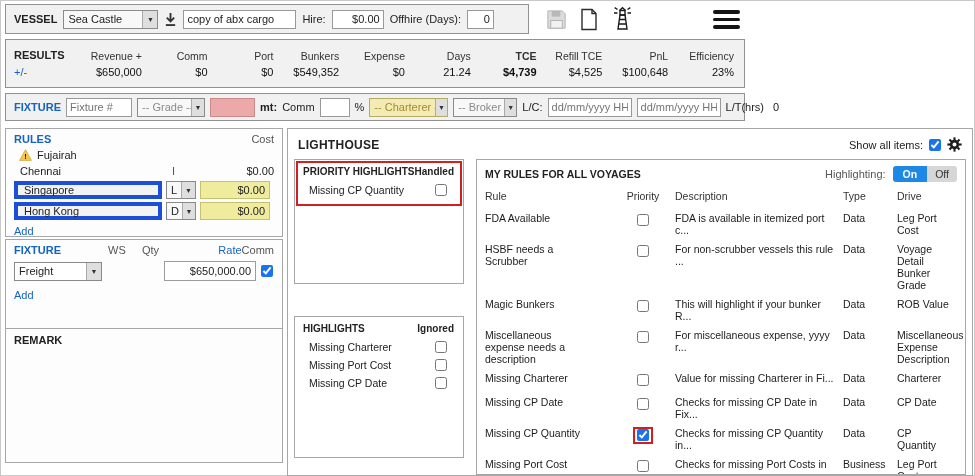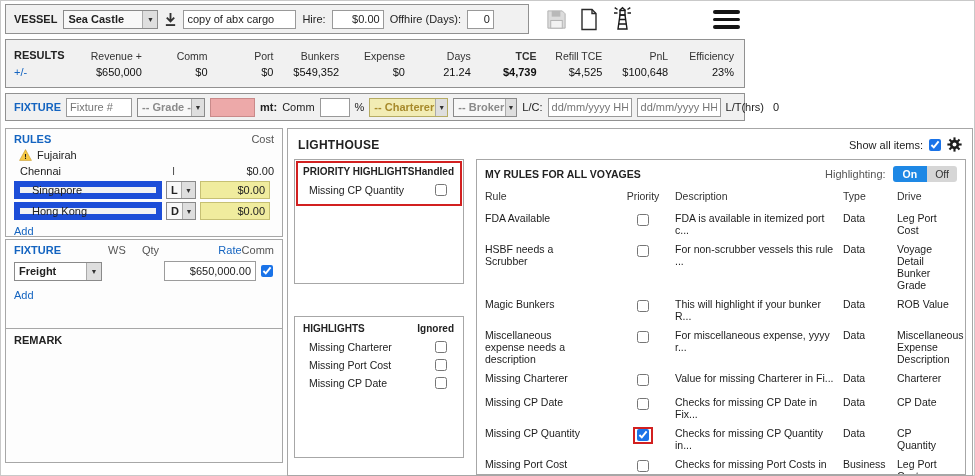--- a/index.html
+++ b/index.html
@@ -14,21 +14,21 @@
   .gray { color:#555; }
   .panel { position:absolute; background:#f1f1f1; border:1px solid #919191; }
   .wbox  { position:absolute; background:#fdfdfd; border:1px solid #a7a7a7; }
   input[type=checkbox]{ width:12px; height:12px; accent-color:#1a73e8; margin:0; vertical-align:middle; }
   input[type=text]{ font-family:inherit; font-size:11px; color:#222; }
   a { text-decoration:none; cursor:pointer; }
 
   
   .vessel-bar { left:5px; top:4px; width:524px; height:30px; display:flex; align-items:center; gap:6px; padding:0 8px; }
   .selectbox { display:flex; align-items:center; justify-content:space-between; background:#f8f8f8; border:1px solid #8a8a8a; height:19px; cursor:pointer; }
-  .selectbox .sel-txt { padding:0 4px; white-space:nowrap; overflow:hidden;font-weight:bold; }
+  .selectbox .sel-txt { padding:0 4px; white-space:nowrap; overflow:hidden; }
   .sel-arrow { width:15px; align-self:stretch; background:#dedede; border-left:1px solid #aaa; display:flex; align-items:center; justify-content:center; font-size:7px; color:#333; }
   .txt { height:19px; border:1px solid #999; background:#fff; padding:0 3px; }
   .right { text-align:right; }
 
   .top-icons { position:absolute; left:545px; top:6px; display:flex; gap:11px; align-items:center; }
   .icon-btn { cursor:pointer; display:inline-flex; }
   .hamburger { position:absolute; left:713px; top:10px; display:flex; flex-direction:column; gap:4px; cursor:pointer; }
   .hamburger div { width:27px; height:3.5px; background:#141414; border-radius:2px; }
 
   
@@ -48,21 +48,21 @@
   .fixture .lbl { white-space:nowrap; }
 
   
   .legs { left:5px; top:128px; width:278px; height:109px; padding:4px 8px; }
   .legs-head { display:flex; justify-content:space-between; margin-bottom:3px; }
   .leg-warning { display:flex; align-items:center; gap:5px; padding:1px 0 2px 5px; }
   .leg-summary { display:flex; align-items:center; padding:2px 0 4px 6px; }
   .leg-summary .p { width:152px; } .leg-summary .t { width:30px; color:#555; }
   .leg-summary .c { flex:1; text-align:right; }
   .leg-row { display:flex; align-items:center; gap:4px; margin-bottom:3px; }
-  .leg-input { width:148px; height:18px; border:6px solid #1d4ed8; background:#f3f3f3; padding:0 12px; display:flex; align-items:center; }
+  .leg-input { width:148px; height:18px; border:4px solid #1d4ed8; background:#f3f3f3; padding:0 6px; display:flex; align-items:center; }
   .mini-select { width:30px; height:18px; }
   .leg-cost { width:70px; height:18px; background:#f0ec9e; border:1px solid #c6c073; display:flex; align-items:center; justify-content:flex-end; padding:0 4px; }
   .add-link { display:inline-block; margin-top:2px; }
 
   .revenue { left:5px; top:239px; width:278px; height:93px; padding:4px 8px; }
   .rev-head { display:flex; align-items:center; margin-bottom:5px; }
   .rev-head .t { width:100px; } .rev-head .ws { width:36px; } .rev-head .qty { width:58px; }
   .rev-head .rate { width:48px; text-align:right; } .rev-head .comm { flex:1; text-align:right; }
   .rev-row { display:flex; align-items:center; gap:5px; margin-bottom:6px; }
   .rev-type { width:88px; height:19px; background:#fff; }

